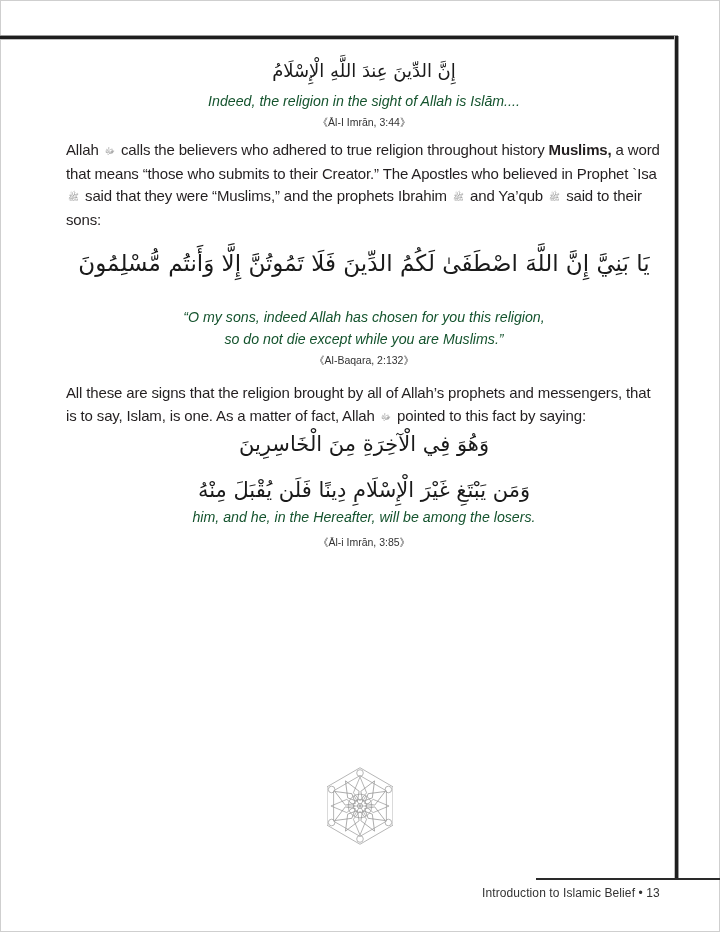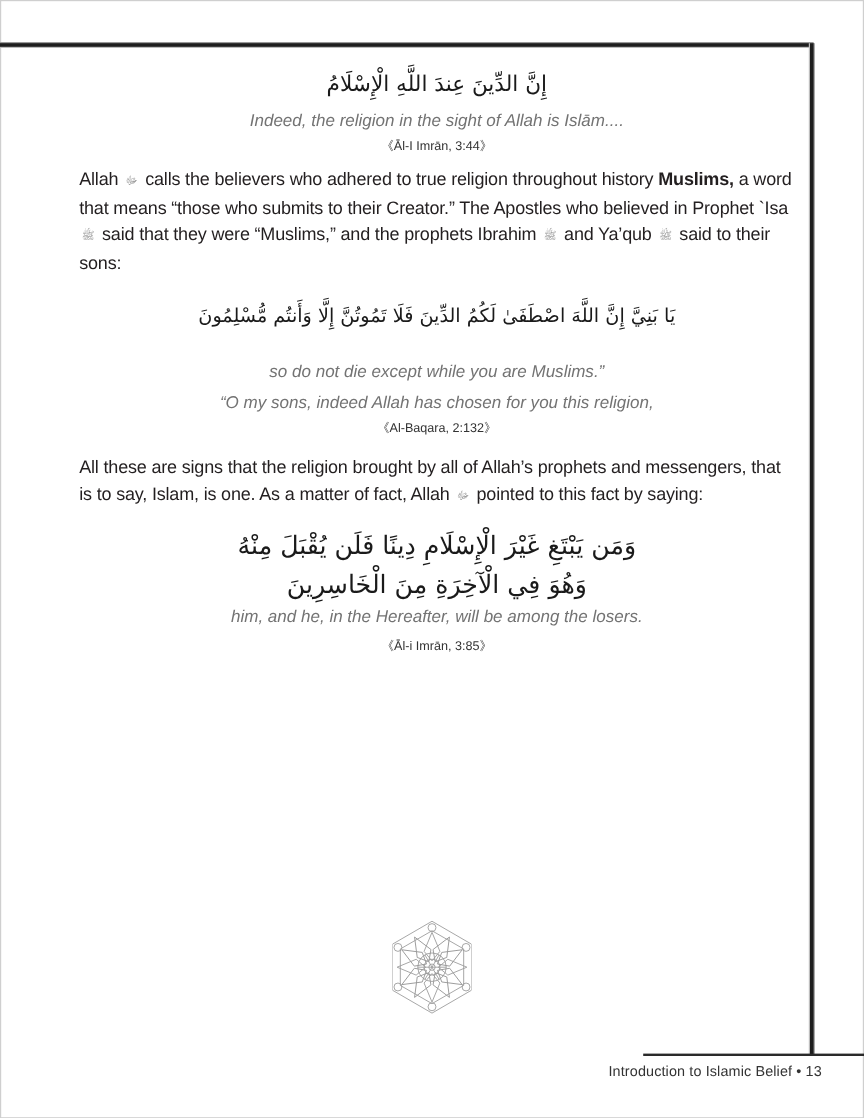--- a/index.html
+++ b/index.html
@@ -29,25 +29,25 @@
     }
     .content {
       position: absolute; left: 66px; top: 54px; width: 596px;
     }
     .arabic {
       font-family: "DejaVu Sans", sans-serif;
       direction: rtl; text-align: center;
       color: #1a1a1a;
     }
     .ar1 { font-size: 18px; line-height: 34px; margin: 0; }
-    .ar2 { font-size: 16px; line-height: 40px; margin-top: 12px; }
+    .ar2 { font-size: 23px; line-height: 40px; margin-top: 12px; }
     .ar3 { font-size: 21px; line-height: 32px; margin-top: 14px; }
     .translation {
       font-style: italic; text-align: center;
-      font-size: 14.2px; line-height: 22px; color: #737373;
+      font-size: 14.2px; line-height: 22px; color: #14532d;
     }
     .ref {
       text-align: center; font-size: 10.5px; line-height: 16px;
       color: #333; margin-top: 2px;
     }
     .para {
       font-size: 15px; line-height: 22.5px; margin: 0; color: #231f20;
       letter-spacing: -0.15px;
     }
     .para b { font-weight: bold; }
@@ -61,21 +61,20 @@
     .t1 { margin-top: 2px; }
     .t2 { margin-top: 4px; }
     .t3 { margin-top: 4px; }
     .ornament {
       position: absolute; left: 327px; top: 765px; width: 66px; height: 82px;
     }
     .footer {
       position: absolute; left: 482px; top: 886px; width: 228px;
       font-size: 12px; color: #333; white-space: nowrap;
       letter-spacing: 0.1px;
-      text-align: center;
     }
   </style>
 </head>
 <body>
 
 <div class="page-outline"></div>
 <div class="frame-top"></div>
 <div class="frame-right"></div>
 <div class="frame-bottom"></div>
 
@@ -85,30 +84,30 @@
     <p class="arabic ar1">إِنَّ الدِّينَ عِندَ اللَّهِ الْإِسْلَامُ</p>
     <div class="translation t1">Indeed, the religion in the sight of Allah is Islām....</div>
     <div class="ref">《Āl-I Imrān, 3:44》</div>
   </section>
 
 
   <p class="para p2"><span>Allah</span> <span class="hon">ﷻ</span><span> calls the believers who adhered to true religion throughout history </span><b>Muslims,</b><span> a word that means “those who submits to their Creator.” The Apostles who believed in Prophet `Isa</span> <span class="hon">ﷺ</span><span> said that they were “Muslims,” and the prophets Ibrahim</span> <span class="hon">ﷺ</span><span> and Ya’qub</span> <span class="hon">ﷺ</span><span> said to their sons:</span></p>
 
   <section>
     <p class="arabic ar2">يَا بَنِيَّ إِنَّ اللَّهَ اصْطَفَىٰ لَكُمُ الدِّينَ فَلَا تَمُوتُنَّ إِلَّا وَأَنتُم مُّسْلِمُونَ</p>
+    <div class="translation t2">“O my sons, indeed Allah has chosen for you this religion,</div>
     <div class="translation">so do not die except while you are Muslims.”</div>
-    <div class="translation t2">“O my sons, indeed Allah has chosen for you this religion,</div>
     <div class="ref">《Al-Baqara, 2:132》</div>
   </section>
 
   <p class="para p3"><span>All these are signs that the religion brought by all of Allah’s prophets and messengers, that is to say, Islam, is one. As a matter of fact, Allah</span> <span class="hon">ﷻ</span><span> pointed to this fact by saying:</span></p>
 
   <section>
+    <div class="arabic ar3" style="margin-top:0">وَهُوَ فِي الْآخِرَةِ مِنَ الْخَاسِرِينَ</div>
     <div class="arabic ar3">وَمَن يَبْتَغِ غَيْرَ الْإِسْلَامِ دِينًا فَلَن يُقْبَلَ مِنْهُ</div>
-    <div class="arabic ar3" style="margin-top:0">وَهُوَ فِي الْآخِرَةِ مِنَ الْخَاسِرِينَ</div>
     <div class="translation">him, and he, in the Hereafter, will be among the losers.</div>
     <div class="ref" style="margin-top:6px">《Āl-i Imrān, 3:85》</div>
   </section>
 </div>
 
 <svg class="ornament" viewBox="-50 -62 100 124">
   <g fill="none" stroke="#9a9a9a" stroke-width="1.1">
     <polygon points="0,-58 50,-29 50,29 0,58 -50,29 -50,-29"></polygon>
     <polygon points="0,-46 40,-23 40,23 0,46 -40,23 -40,-23"></polygon>
     <g id="petals">

